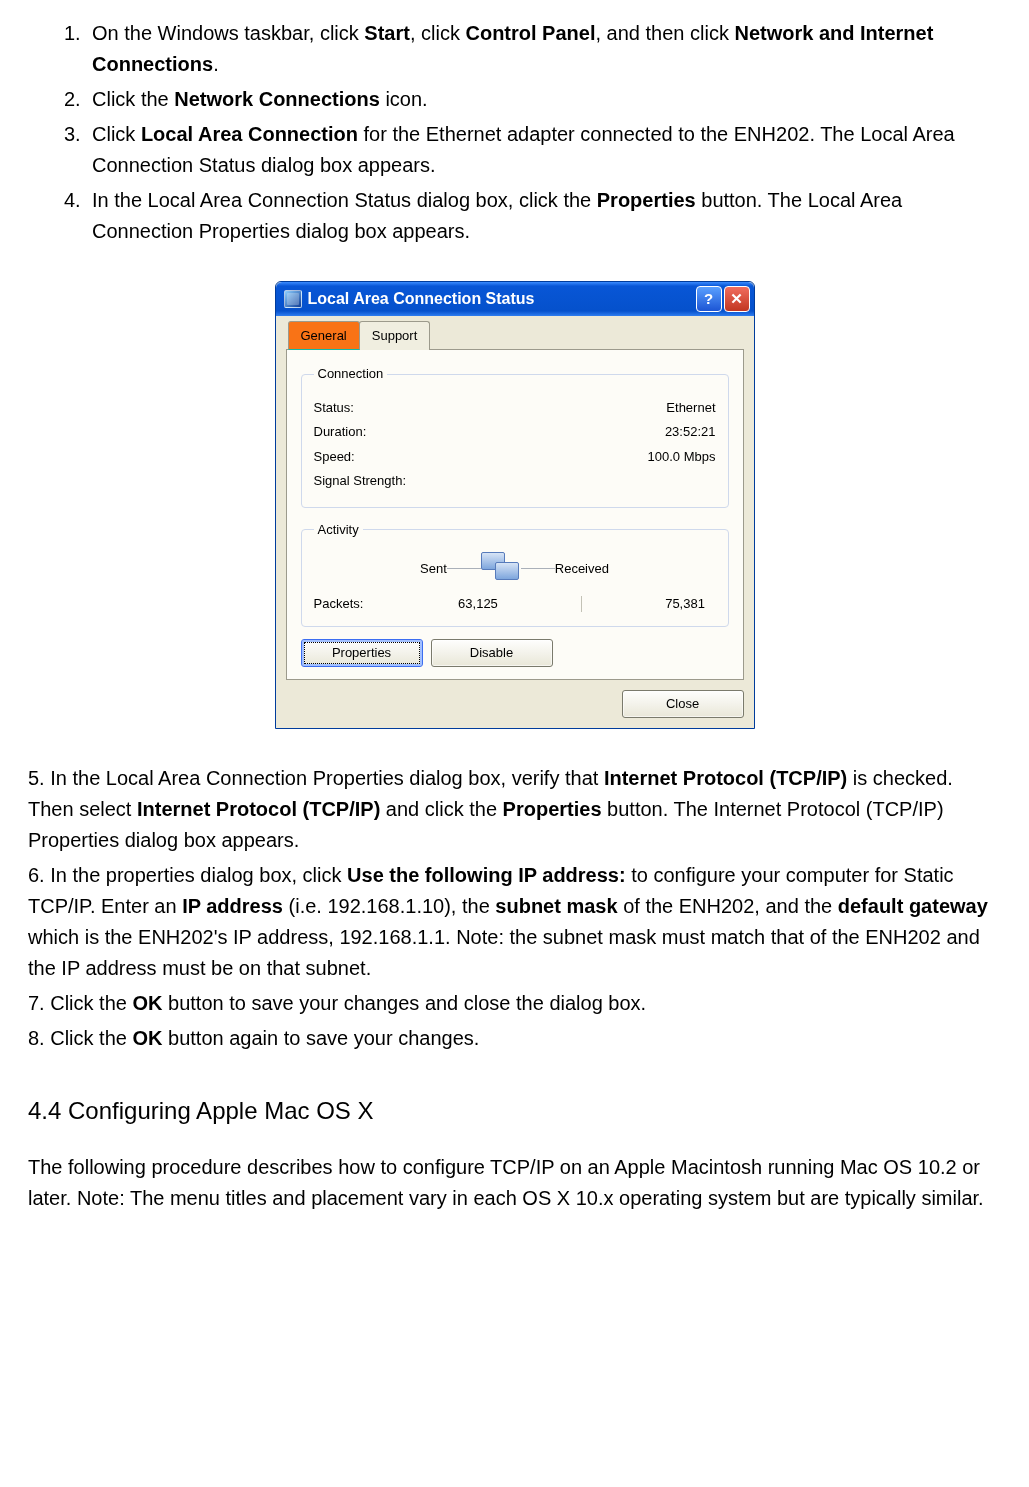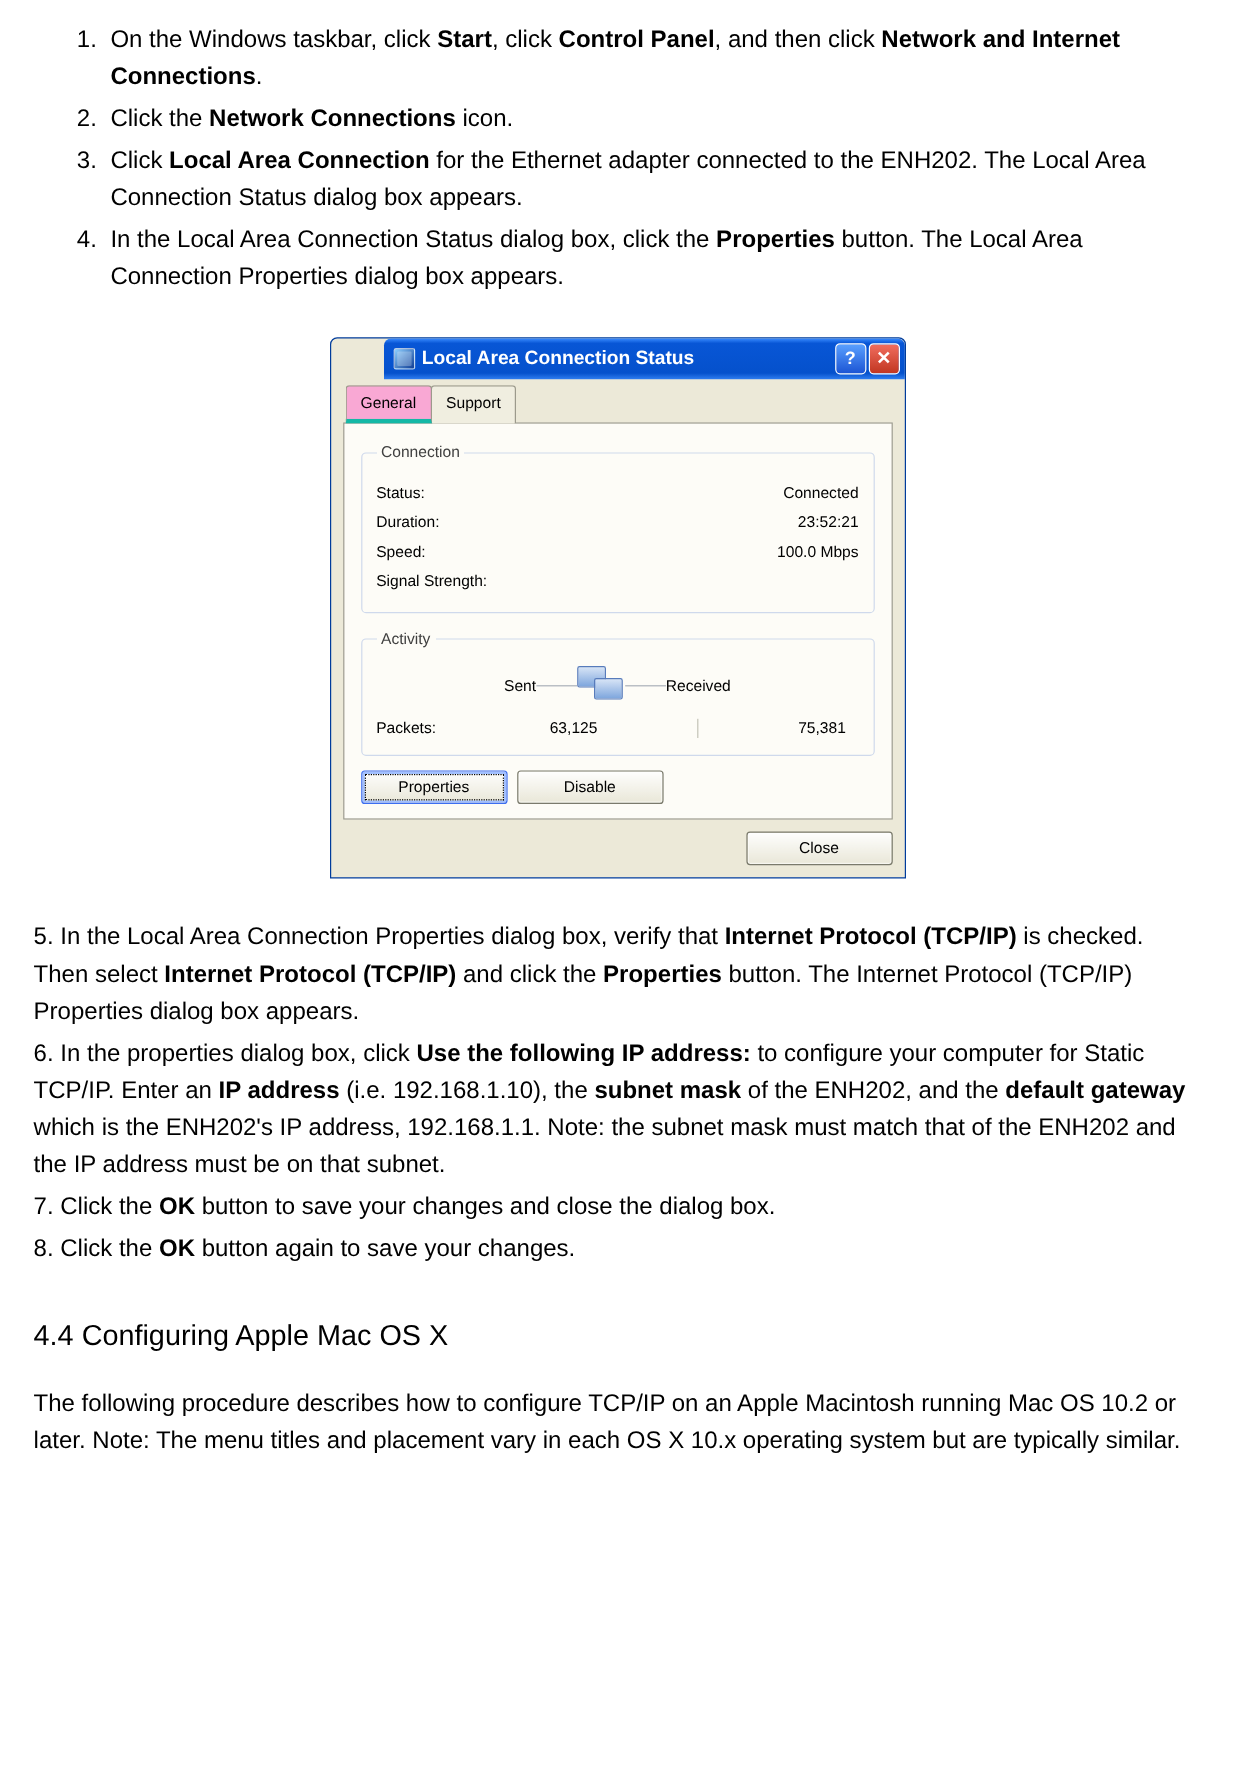--- a/index.html
+++ b/index.html
@@ -30,21 +30,20 @@
     border-radius: 6px 6px 0 0;
   }
   .titlebar {
     height: 34px;
     background: linear-gradient(to bottom,#3a8bff 0%,#0856d6 12%,#0551cc 85%,#2f7df0 100%);
     border-radius: 6px 6px 0 0;
     display: flex;
     align-items: center;
     padding: 0 4px 0 8px;
     color: #fff;
-    margin-left: 44px;
   }
   .titlebar .title-icon {
     width:16px; height:16px;
     border:1px solid rgba(255,255,255,.6);
     border-radius:2px;
     margin-right:6px;
     background: linear-gradient(135deg,#8fd0ff,#0e3c95);
     position:relative;
   }
   .titlebar .title-icon::before{
@@ -67,36 +66,36 @@
   .tab {
     padding: 4px 12px 3px 12px;
     border:1px solid #9c9a8c;
     border-bottom:none;
     background:#fdfdfb;
     border-radius:3px 3px 0 0;
     position:relative; top:1px;
     margin-right:-1px;
     cursor:default;
   }
-  .tab.active { background:#f9a8d4; border-bottom:4px solid #14b8a6; z-index:2;text-align:right; }
+  .tab.active { background:#f97316; border-bottom:1px solid #14b8a6; z-index:2;text-align:right; }
   .tab.inactive { background:#f0eee0;text-align:right; }
   .tab-panel {
     border:1px solid #9c9a8c;
     background:#fdfcf7;
     padding: 14px 14px 12px 14px;
   }
   fieldset.xp {
     border:1px solid #cfd9ec;
     border-radius:4px;
     padding: 10px 12px 12px 12px;
     margin: 0 0 12px 0;
     position:relative;
   }
   fieldset.xp legend {
-    color:#404040; padding:0 4px; font-size:13px;
+    color:#000000; padding:0 4px; font-size:13px;
   }
   .row2 { display:flex; justify-content:space-between; margin:4px 0;align-items:flex-end; }
   .activity-row { display:flex; align-items:center; justify-content:center; margin:2px 0 8px 0; }
   .act-icon {
     width:40px; height:34px;
     position:relative;
   }
   .act-icon .mon1,.act-icon .mon2{
     position:absolute; width:22px; height:16px;
     background:linear-gradient(to bottom,#d7e4f6,#7ea6dd);
@@ -169,21 +168,21 @@
     <div class="client-area">
       <div class="tabs">
         <div class="tab active">General</div>
         <div class="tab inactive">Support</div>
       </div>
       <div class="tab-panel">
         <fieldset class="xp">
           <legend>Connection</legend>
           <div class="row2">
             <span>Status:</span>
-            <span>Connected</span>
+            <span>Ethernet</span>
           </div>
           <div class="row2">
             <span>Duration:</span>
             <span>23:52:21</span>
           </div>
           <div class="row2">
             <span>Speed:</span>
             <span>100.0 Mbps</span>
           </div>
           <div class="row2">

